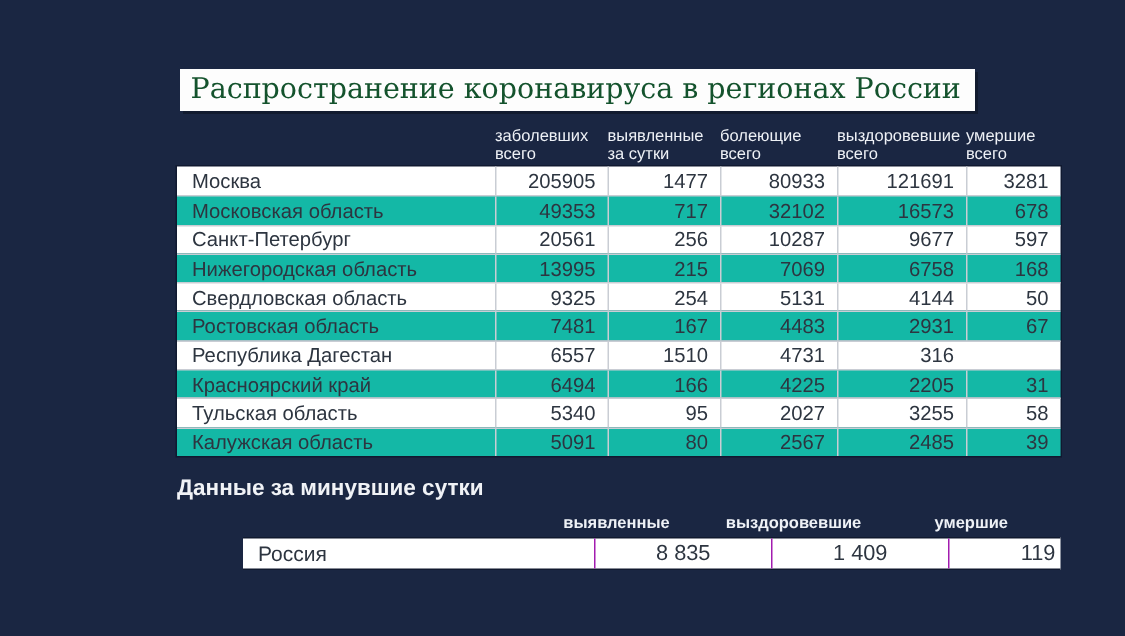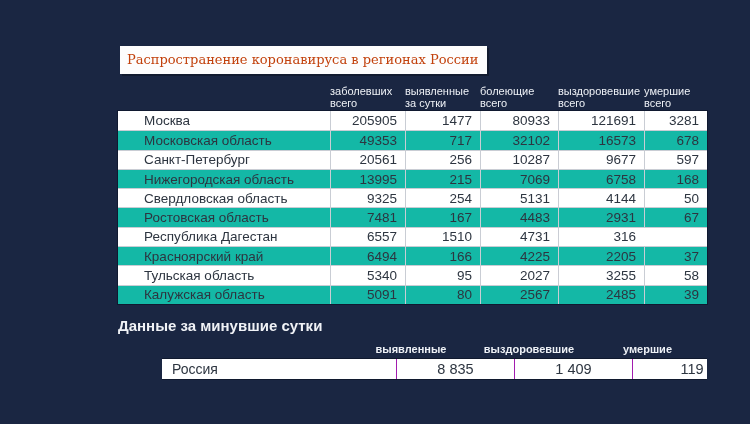--- a/index.html
+++ b/index.html
@@ -7,23 +7,23 @@
   body {
     background: #1a2642;
     font-family: "Liberation Sans", sans-serif;
     position: relative;
   }
   .stage { position: absolute; left: 0; top: 0; width: 750px; height: 424px; }
 
   
   .title-box {
     position: absolute; left: 120px; top: 46px; height: 28px;
-    background: #fdfdfd; color: #c2410c;
+    background: #fdfdfd; color: #14532d;
     font-family: "DejaVu Serif", "Liberation Serif", serif;
-    font-size: 13px; line-height: 27px;
+    font-size: 19px; line-height: 27px;
     padding: 0 9px 0 7px; white-space: nowrap;
     box-shadow: 2px 2px 0 rgba(0,0,0,0.28);
   }
 
   
   .main-table { position: absolute; left: 118px; top: 85px; width: 589px; }
   .grid-main { display: grid; grid-template-columns: 212px 75px 75px 78px 86px 63px; }
   .hdr-row { height: 26px; align-items: end; }
   .hdr-cell {
     color: #eef1f6; font-size: 11px; font-weight: 400;
@@ -31,21 +31,21 @@
     white-space: nowrap; align-self: end; padding-bottom: 2px;
   }
   .rows-wrap { box-shadow: 0 0 0 1px rgba(15,24,45,0.85); }
   .trow { display: grid; grid-template-columns: 212px 75px 75px 78px 86px 63px; height: 19.3px; background: #ffffff; }
   .trow.alt { background: #14b8a6; }
   .trow + .trow { border-top: 1px solid #c9cdd4; }
   .cell {
     font-size: 13.5px; color: #2d3540; display: flex; align-items: center;
     overflow: hidden; white-space: nowrap;
   }
-  .cell.region { padding-left: 26px; }
+  .cell.region { padding-left: 10px; }
   .cell.num { justify-content: flex-end; padding-right: 8px; border-left: 1px solid #c9cdd4; }
 
   
   .daily-heading {
     position: absolute; left: 118px; top: 317px;
     color: #f0f2f6; font-size: 15px; font-weight: 700; white-space: nowrap;
   }
   .daily-table { position: absolute; left: 118px; top: 343px; width: 589px; }
   .grid-daily { display: grid; grid-template-columns: 234px 118px 118px 119px; }
   .daily-hdr-cell {
@@ -147,21 +147,21 @@
           <div class="cell num">1510</div>
           <div class="cell num">4731</div>
           <div class="cell num">316</div>
         </div>
         <div class="trow alt">
           <div class="cell region">Красноярский край</div>
           <div class="cell num">6494</div>
           <div class="cell num">166</div>
           <div class="cell num">4225</div>
           <div class="cell num">2205</div>
-          <div class="cell num">37</div>
+          <div class="cell num">31</div>
         </div>
         <div class="trow">
           <div class="cell region">Тульская область</div>
           <div class="cell num">5340</div>
           <div class="cell num">95</div>
           <div class="cell num">2027</div>
           <div class="cell num">3255</div>
           <div class="cell num">58</div>
         </div>
         <div class="trow alt">

